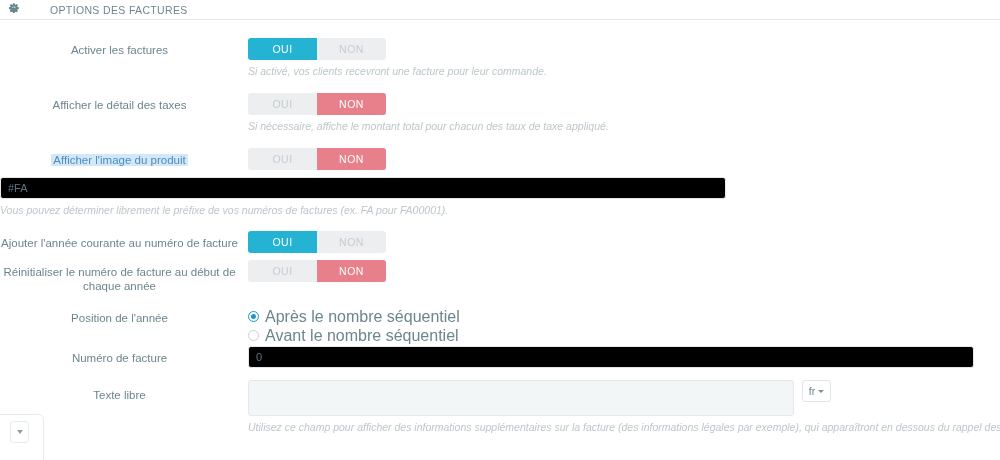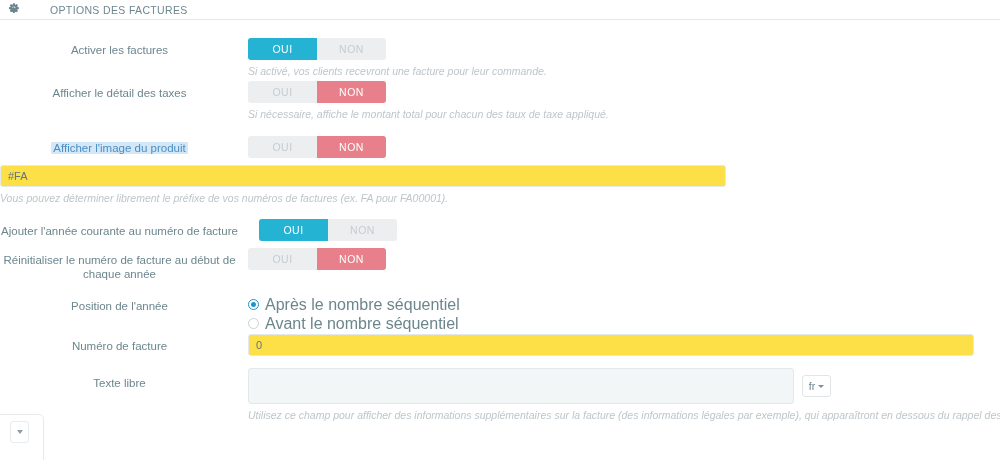--- a/index.html
+++ b/index.html
@@ -119,21 +119,21 @@
     white-space: nowrap;
   }
 
   
   .text-input {
     display: block;
     width: 726px;
     height: 22px;
     border: 1px solid #e3e8ea;
     border-radius: 3px;
-    background: #fde047;
+    background: #000000;
     font-size: 11px;
     color: #5f7480;
     padding: 0 7px;
     font-family: "Liberation Sans", "DejaVu Sans", sans-serif;
     outline: none;
   }
   .text-input::placeholder { color: #b9c3c7; }
 
   .textarea-input {
     display: block;
@@ -145,21 +145,21 @@
     font-size: 11px;
     color: #5f7480;
     padding: 4px 7px;
     resize: none;
     font-family: "Liberation Sans", "DejaVu Sans", sans-serif;
     outline: none;
   }
 
   .input-group {
     display: flex;
-    align-items: center;
+    align-items: flex-start;
   }
   .lang-btn {
     margin-left: 8px;
     height: 22px;
     min-width: 29px;
     border: 1px solid #e0e5e7;
     border-radius: 3px;
     background: #ffffff;
     display: inline-flex;
     align-items: center;
@@ -270,21 +270,21 @@
       <div class="form-label">Activer les factures</div>
       <div class="form-control">
         <div class="switch">
           <span class="on-yes">OUI</span>
           <span>NON</span>
         </div>
         <div class="hint">Si activé, vos clients recevront une facture pour leur commande.</div>
       </div>
     </div>
 
-    <div class="form-row" style="margin-top:3px;">
+    <div class="form-row" style="margin-top:15px;">
       <div class="form-label">Afficher le détail des taxes</div>
       <div class="form-control">
         <div class="switch">
           <span>OUI</span>
           <span class="on-no">NON</span>
         </div>
         <div class="hint">Si nécessaire, affiche le montant total pour chacun des taux de taxe appliqué.</div>
       </div>
     </div>
 
@@ -298,21 +298,21 @@
       </div>
     </div>
 
     <div class="form-row" style="margin-top:7px;">
       <div class="form-control">
         <input class="text-input" type="text" style="width: 726px;" value="#FA">
         <div class="hint">Vous pouvez déterminer librement le préfixe de vos numéros de factures (ex. FA pour FA00001).</div>
       </div>
     </div>
 
-    <div class="form-row" style="margin-top:14px;gap:11px;">
+    <div class="form-row" style="margin-top:14px;">
       <div class="form-label">Ajouter l'année courante au numéro de facture</div>
       <div class="form-control">
         <div class="switch">
           <span class="on-yes">OUI</span>
           <span>NON</span>
         </div>
       </div>
     </div>
 
     <div class="form-row" style="margin-top:7px;">

